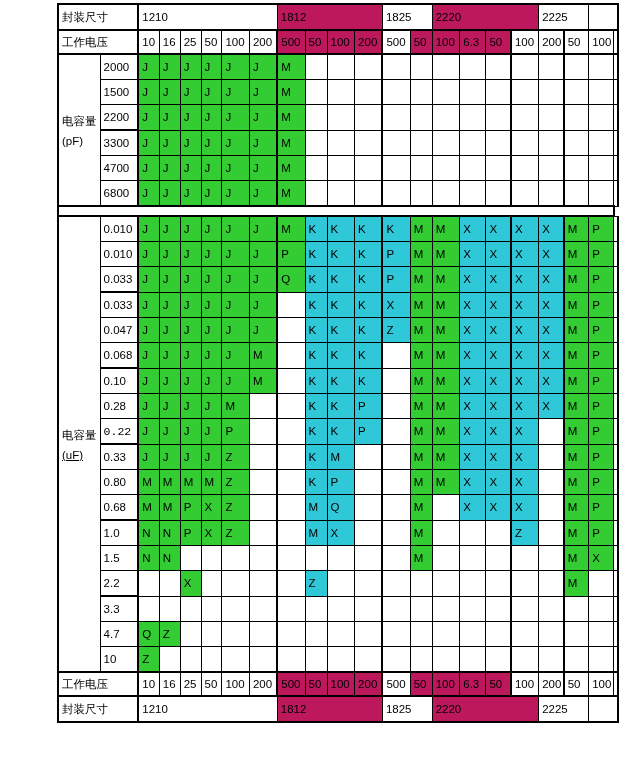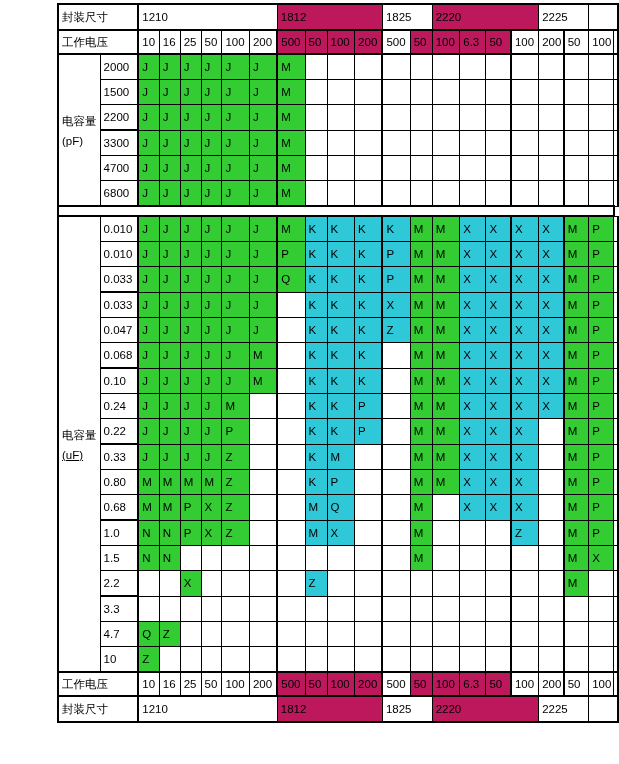--- a/index.html
+++ b/index.html
@@ -386,21 +386,21 @@
           <td class="ltr green">M</td>
           <td class="ltr cyan">X</td>
           <td class="ltr cyan">X</td>
           <td class="ltr cyan thickL">X</td>
           <td class="ltr cyan">X</td>
           <td class="ltr green thickL">M</td>
           <td class="ltr green">P</td>
           <td class="white thickR"></td>
         </tr>
         <tr>
-          <td class="val" style="height: 24px;">0.24</td>
+          <td class="val" style="height: 24px;">0.28</td>
           <td class="ltr green thickL">J</td>
           <td class="ltr green">J</td>
           <td class="ltr green">J</td>
           <td class="ltr green">J</td>
           <td class="ltr green">M</td>
           <td class="ltr white"></td>
           <td class="ltr white thickL"></td>
           <td class="ltr cyan">K</td>
           <td class="ltr cyan">K</td>
           <td class="ltr cyan">P</td>
@@ -409,21 +409,21 @@
           <td class="ltr green">M</td>
           <td class="ltr cyan">X</td>
           <td class="ltr cyan">X</td>
           <td class="ltr cyan thickL">X</td>
           <td class="ltr cyan">X</td>
           <td class="ltr green thickL">M</td>
           <td class="ltr green">P</td>
           <td class="white thickR"></td>
         </tr>
         <tr>
-          <td class="val" style="height: 24px;">0.22</td>
+          <td class="val" style="height: 24px; font-family: Liberation Mono, monospace;">0.22</td>
           <td class="ltr green thickL">J</td>
           <td class="ltr green">J</td>
           <td class="ltr green">J</td>
           <td class="ltr green">J</td>
           <td class="ltr green">P</td>
           <td class="ltr white"></td>
           <td class="ltr white thickL"></td>
           <td class="ltr cyan">K</td>
           <td class="ltr cyan">K</td>
           <td class="ltr cyan">P</td>

